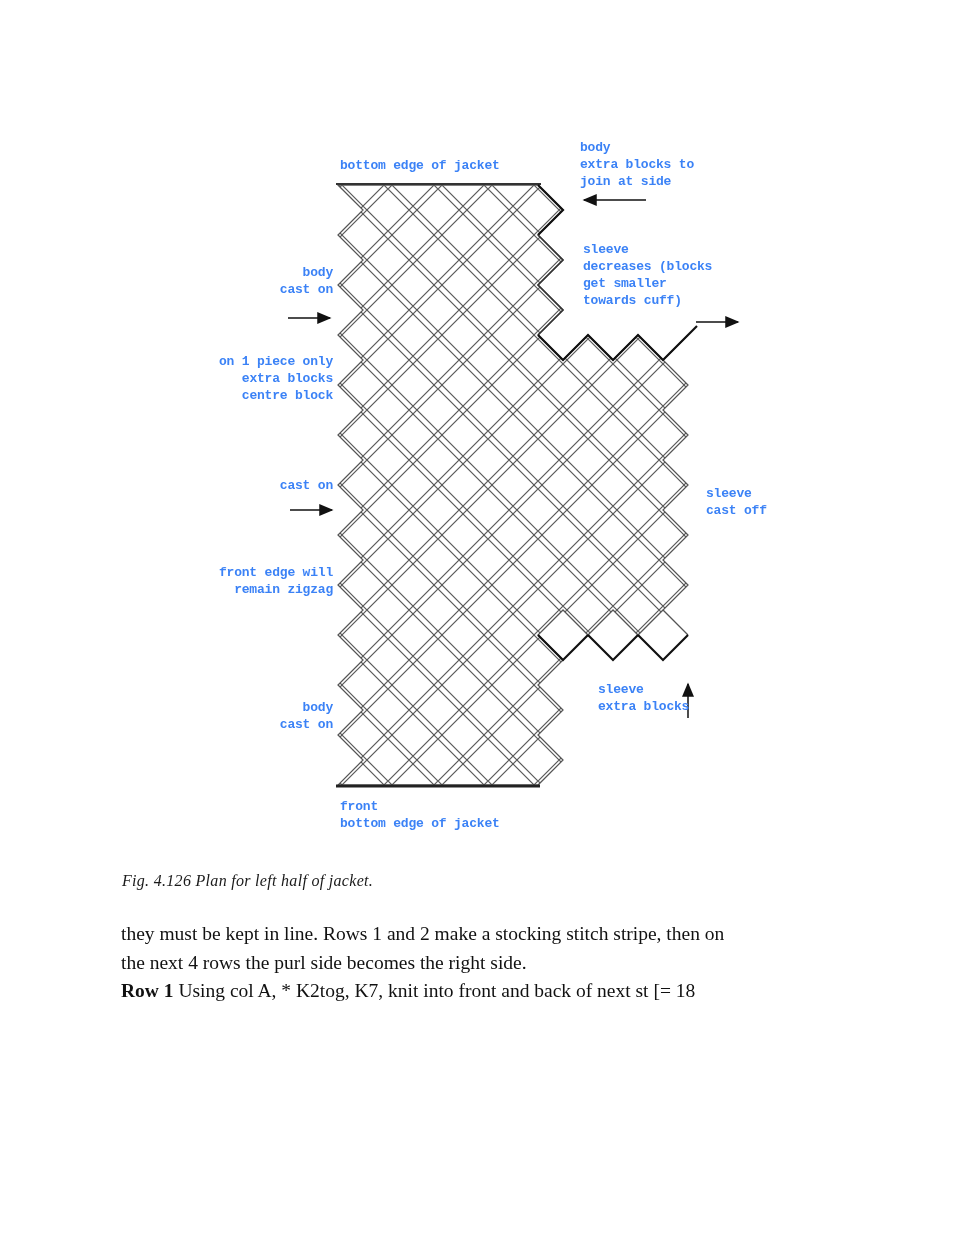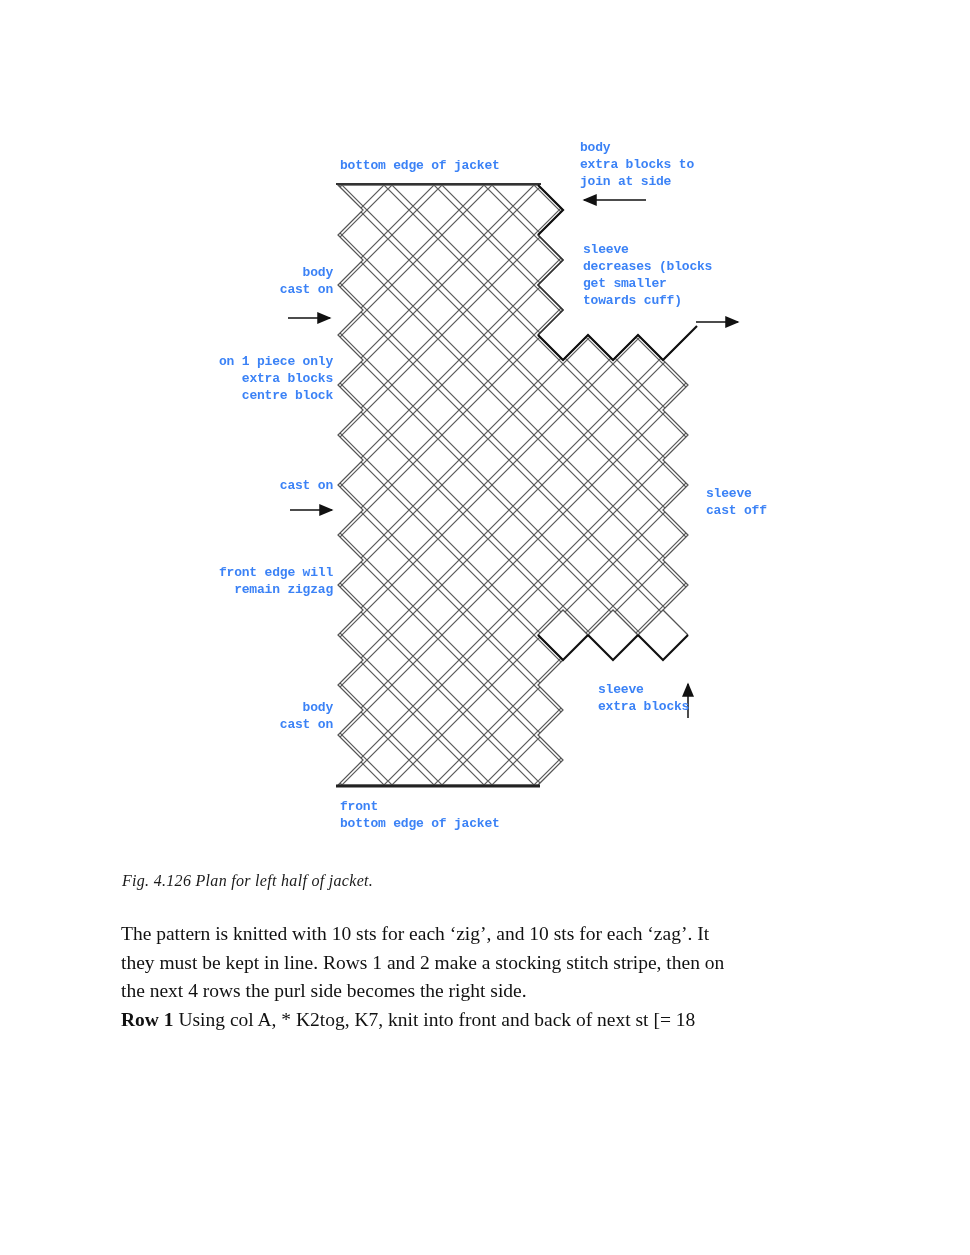--- a/index.html
+++ b/index.html
@@ -102,19 +102,18 @@
 
   <div class="diagram-label" style="left:598px;top:681px;">sleeve
 extra blocks</div>
 
   <div class="diagram-label lab-center" style="left:340px;top:798px;width:200px;">front
 bottom edge of jacket</div>
 
   <div class="fig-caption">Fig. 4.126 Plan for left half of jacket.</div>
 
   <div class="body-text">
-    <div class="bl">The pattern is knitted with 10 sts for each ‘zig’, and 10 sts for each ‘zag’. It</div>
     <div class="bl">they must be kept in line. Rows 1 and 2 make a stocking stitch stripe, then on</div>
     <div class="bl">the next 4 rows the purl side becomes the right side.</div>
     <div class="bl"><b>Row 1 </b><span>Using col A, * K2tog, K7, knit into front and back of next st [= 18</span></div>
   </div>
 
 </div>
 
 </body></html>

